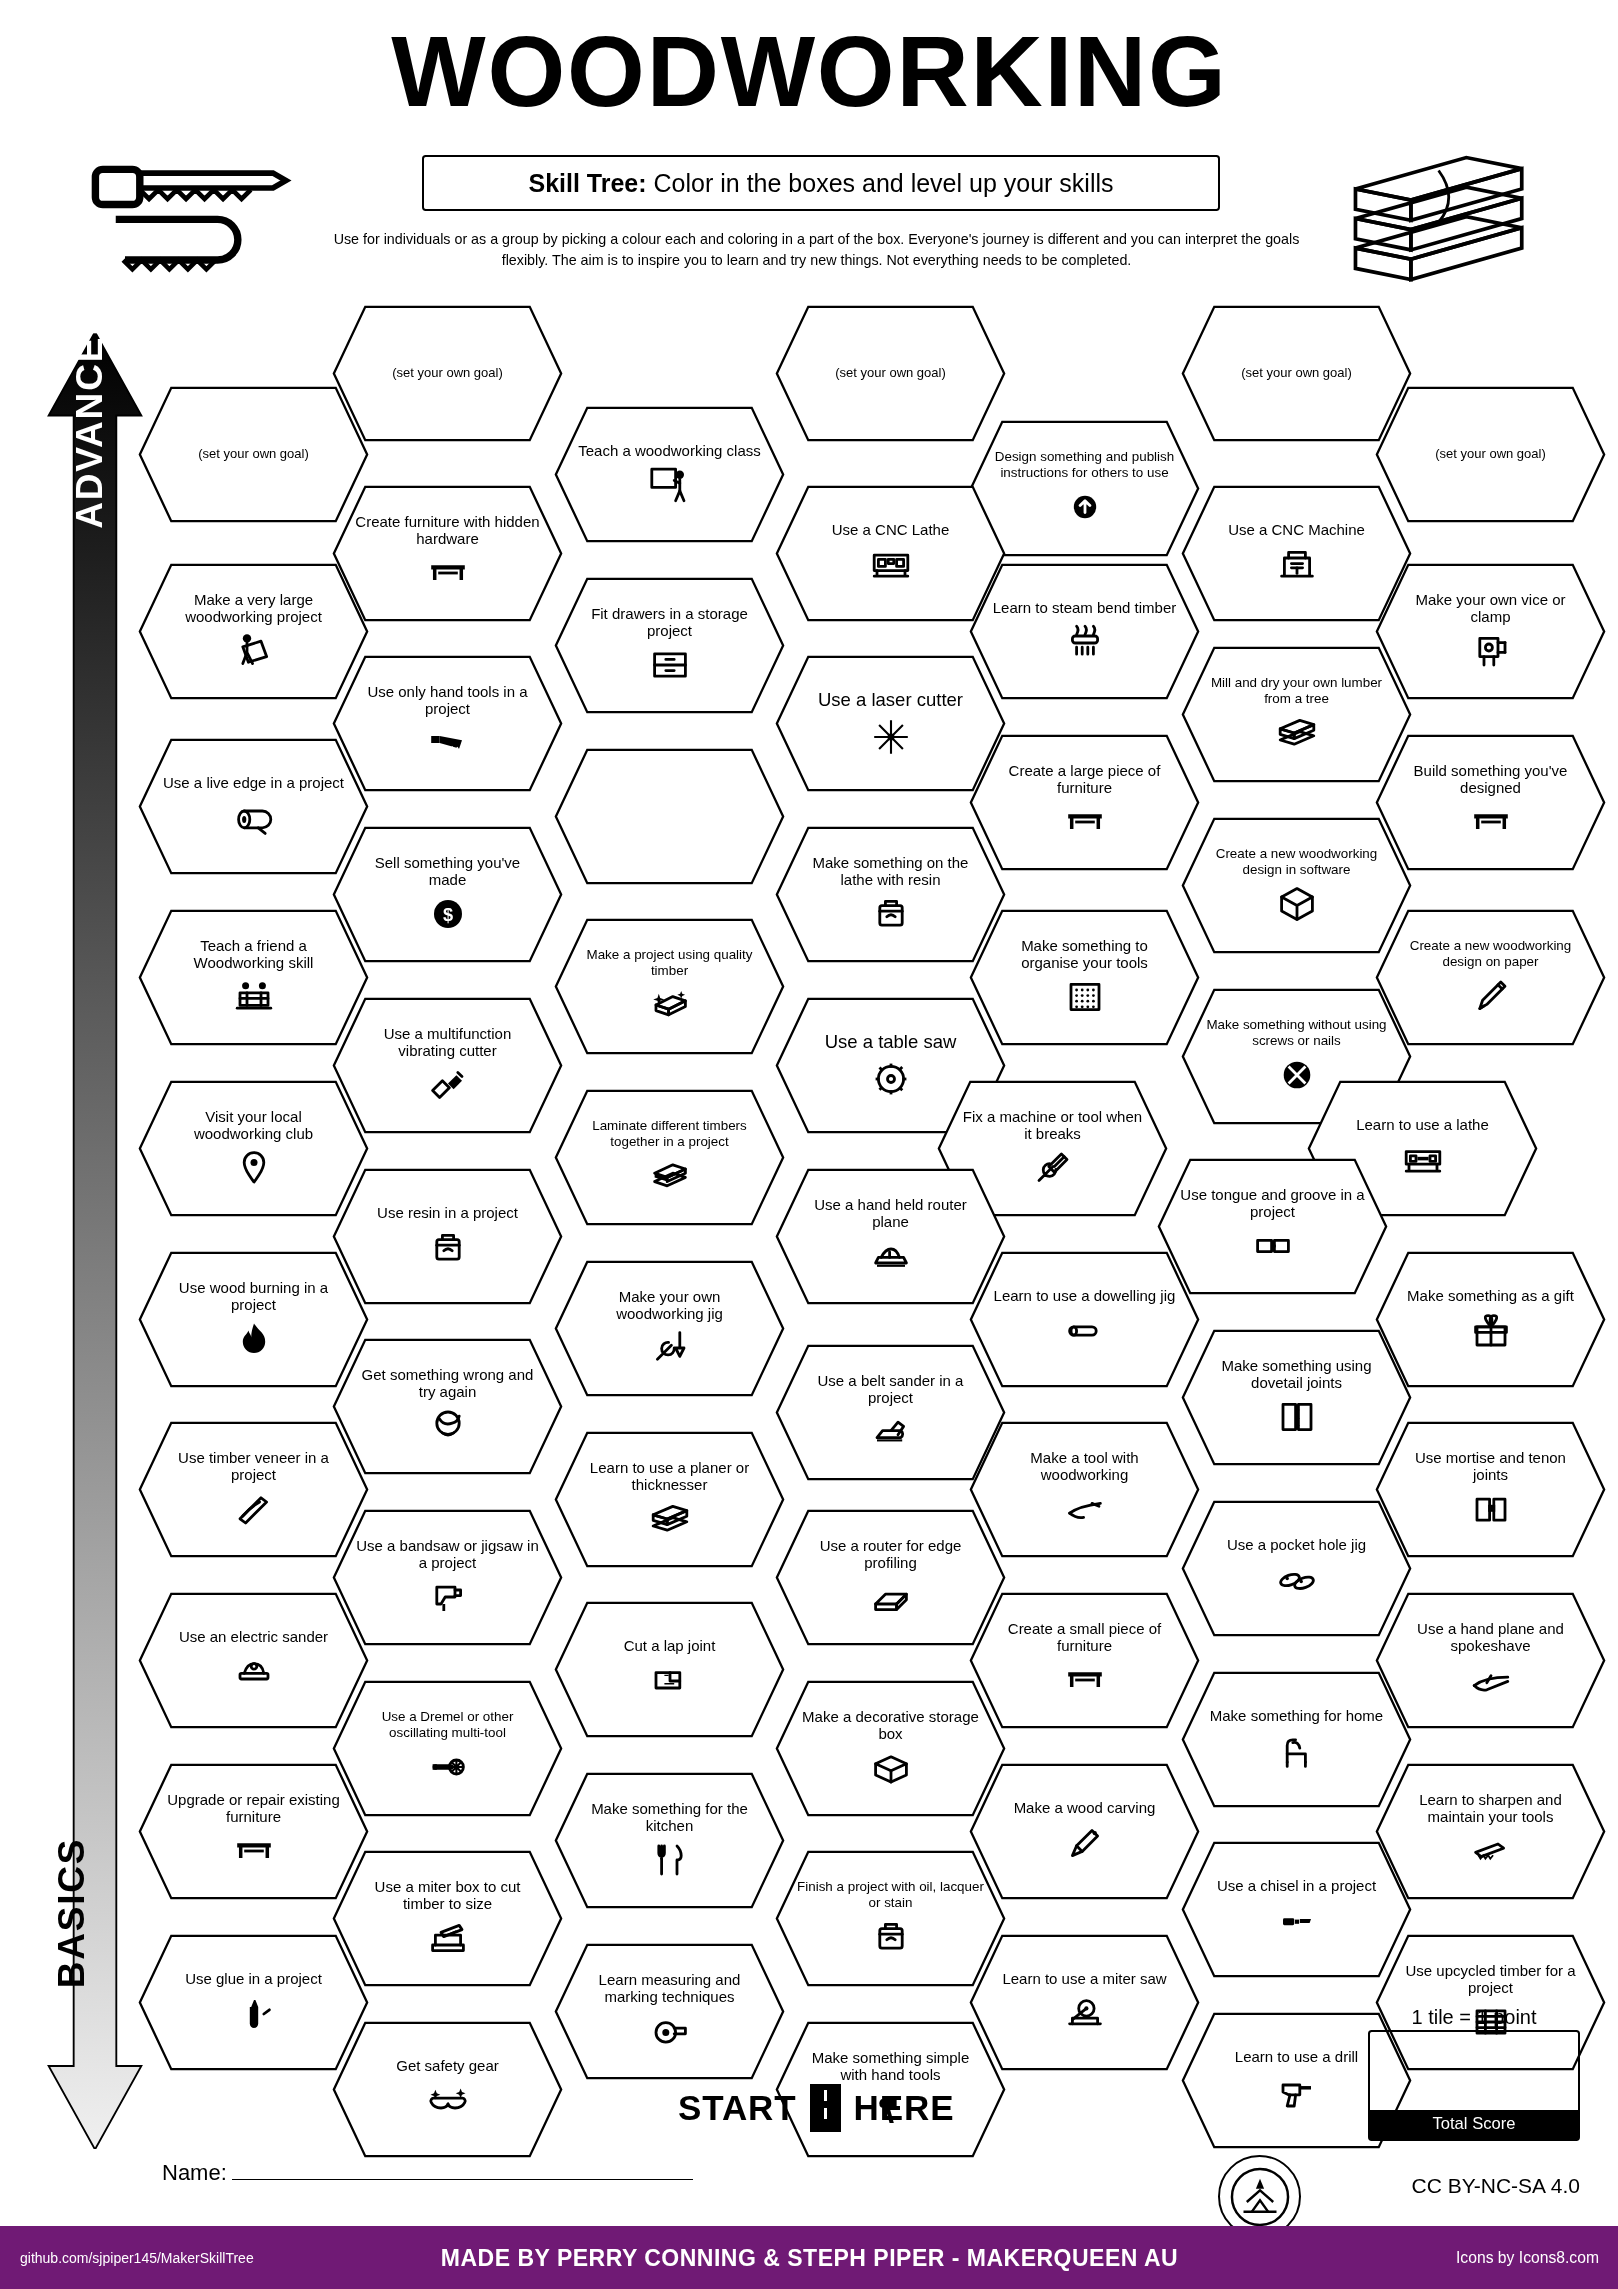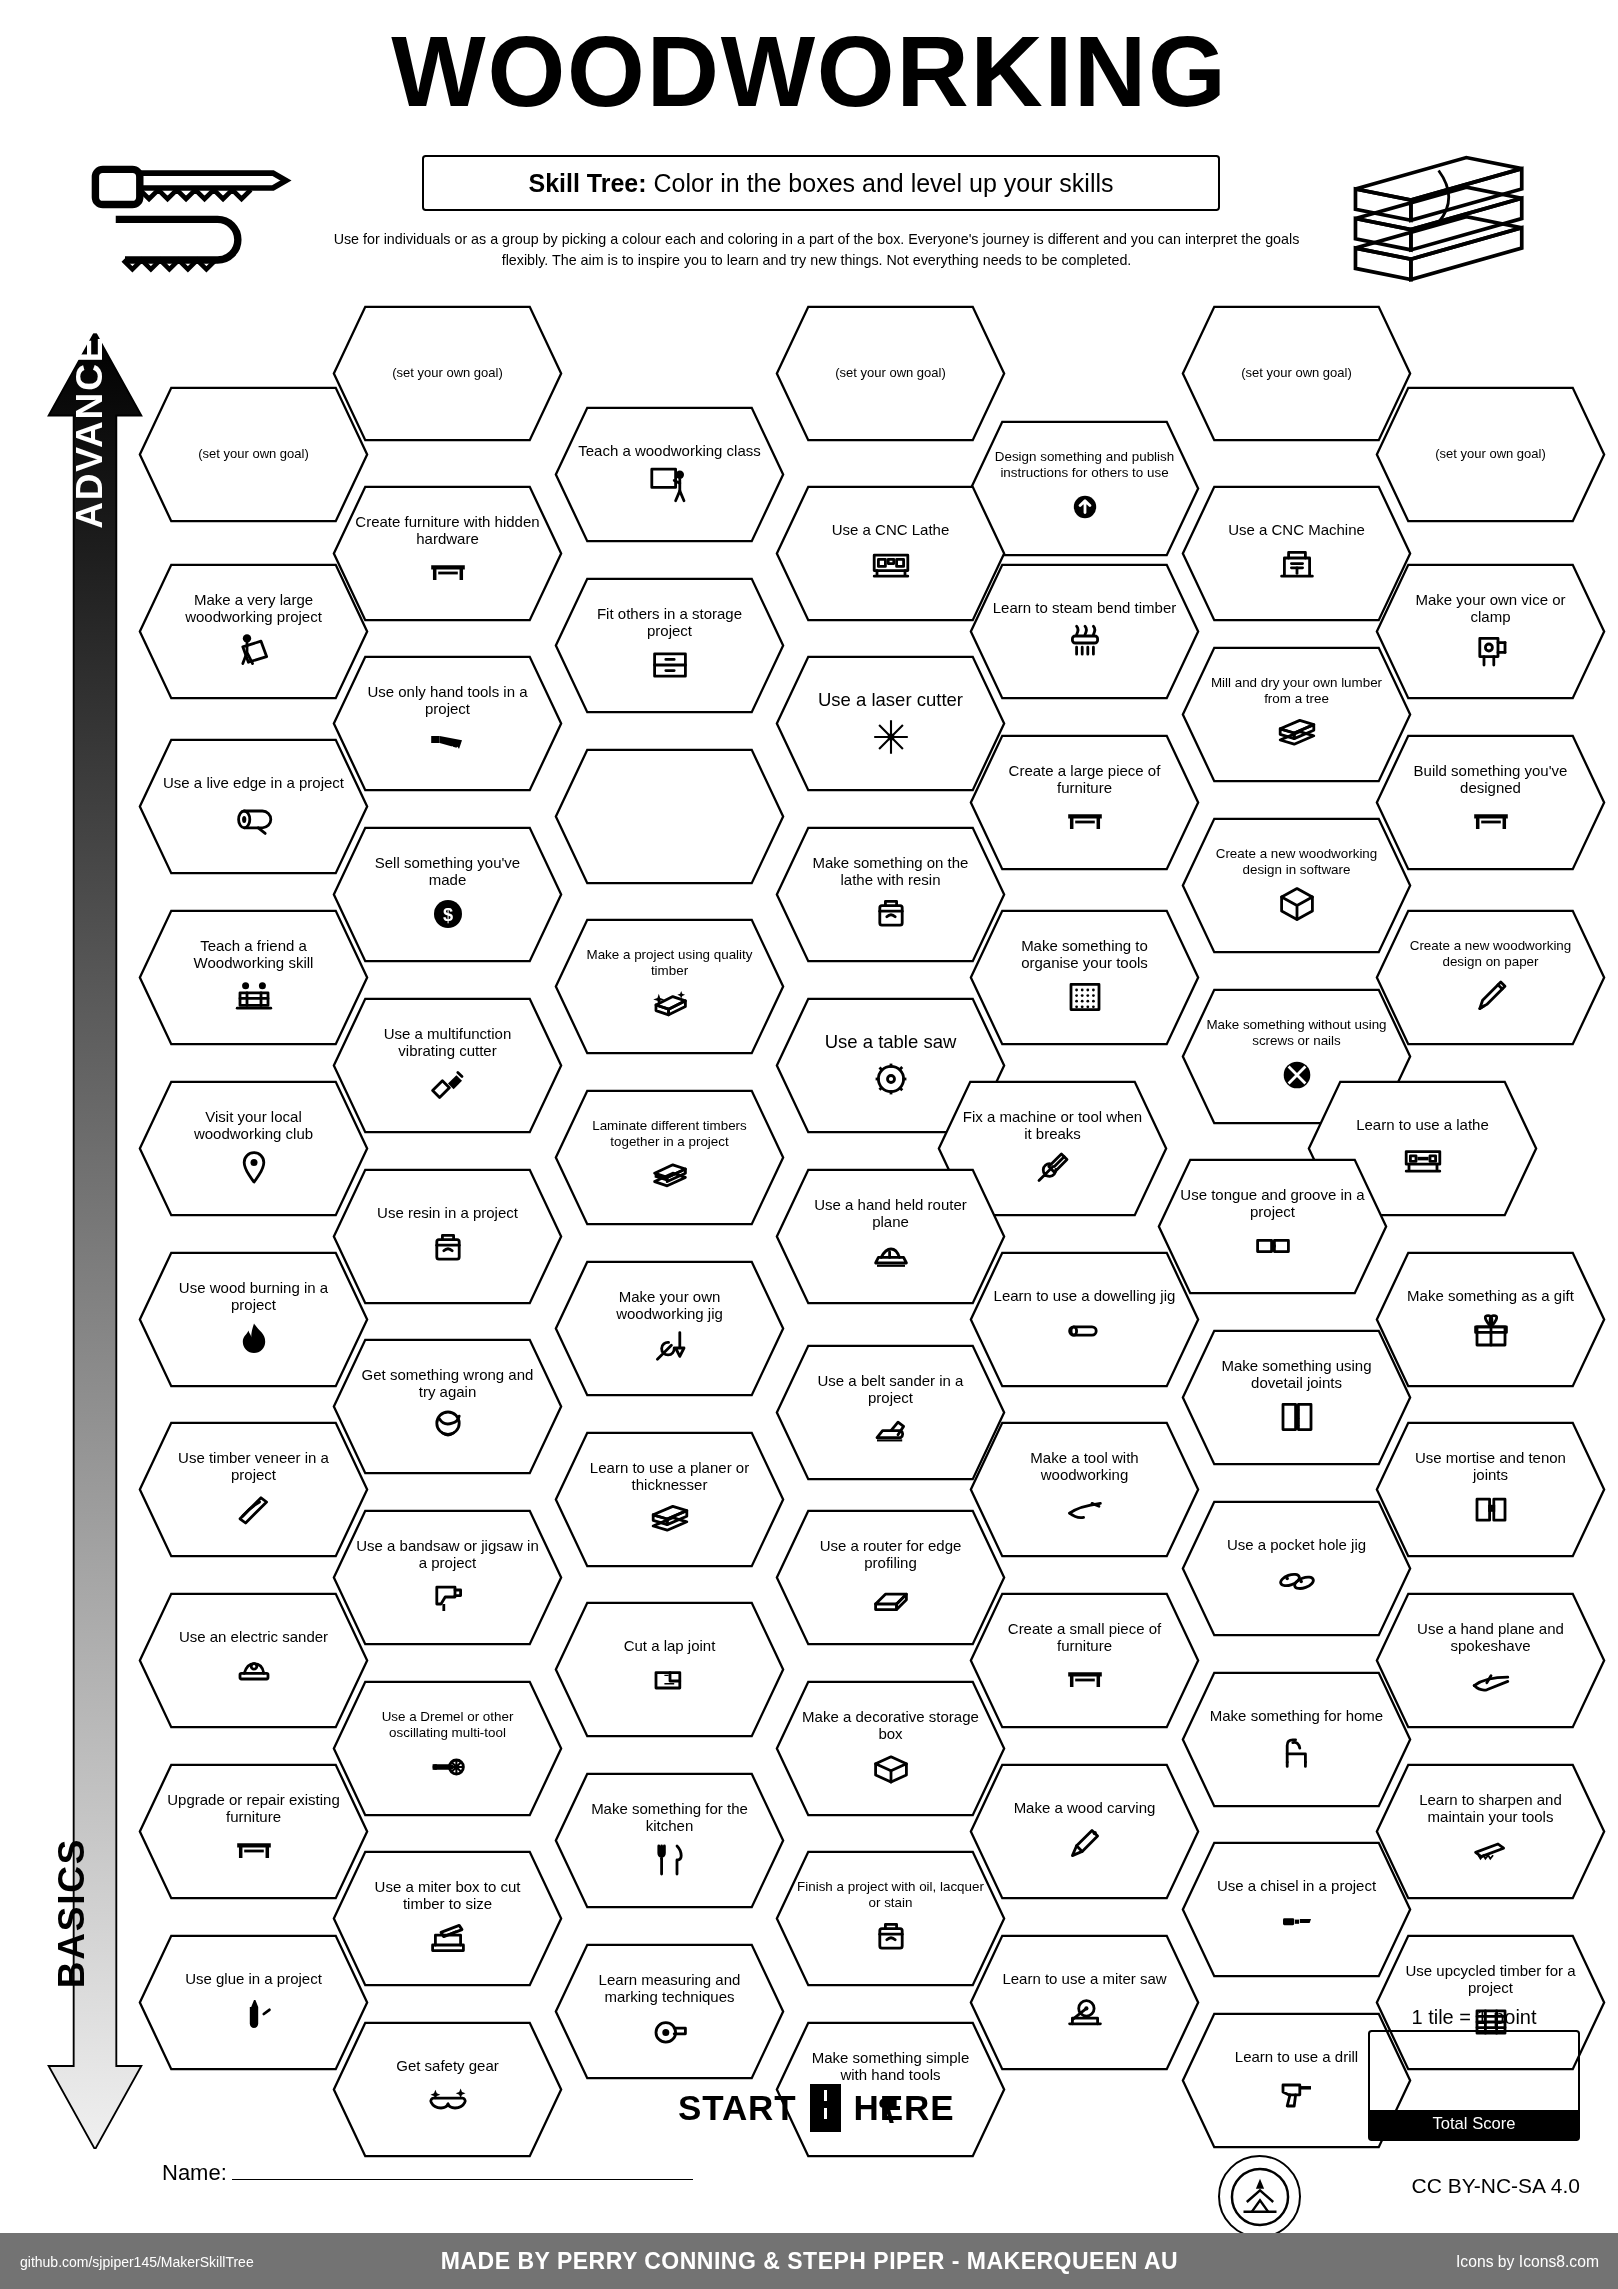--- a/index.html
+++ b/index.html
@@ -256,22 +256,22 @@
     align-items: center;
     justify-content: center;
   }
 
   
   #footer {
     position: absolute;
     left: 0;
     bottom: 0;
     width: 1619px;
-    height: 57px;
-    background: #737373;
+    height: 64px;
+    background: #701a75;
     color: #fff;
     display: flex;
     align-items: center;
   }
   #footer .left {
     position: absolute;
     left: 20px;
     font-size: 14px;
   }
   #footer .center {
@@ -474,21 +474,21 @@
             <path d="M14 24 l26 -8 l8 22 l-26 8 z" fill="none" stroke="#000" stroke-width="4" stroke-linecap="round" stroke-linejoin="round"></path>
           </svg>
         </div>
       </div>
     </div>
     <div class="hex" style="left: 554px; top: 577px;">
       <svg class="hexbg" viewBox="0 0 250 148" preserveAspectRatio="none">
     <polygon points="36,2 214,2 248,74 214,146 36,146 2,74" fill="#ffffff" stroke="#000000" stroke-width="2.5"></polygon>
   </svg>
       <div class="content">
-        <div class="lbl">Fit others in a storage project</div>
+        <div class="lbl">Fit drawers in a storage project</div>
         <div class="ic">
           <svg viewBox="0 0 60 60">
             <rect x="8" y="14" width="44" height="32" fill="none" stroke="#000" stroke-width="4" stroke-linecap="round" stroke-linejoin="round"></rect>
             <path d="M8 30 h44" fill="none" stroke="#000" stroke-width="4" stroke-linecap="round" stroke-linejoin="round"></path>
             <path d="M24 22 h12 M24 38 h12" stroke="#000" stroke-width="4" stroke-linecap="round"></path>
           </svg>
         </div>
       </div>
     </div>
     <div class="hex" style="left: 969px; top: 563px;">

